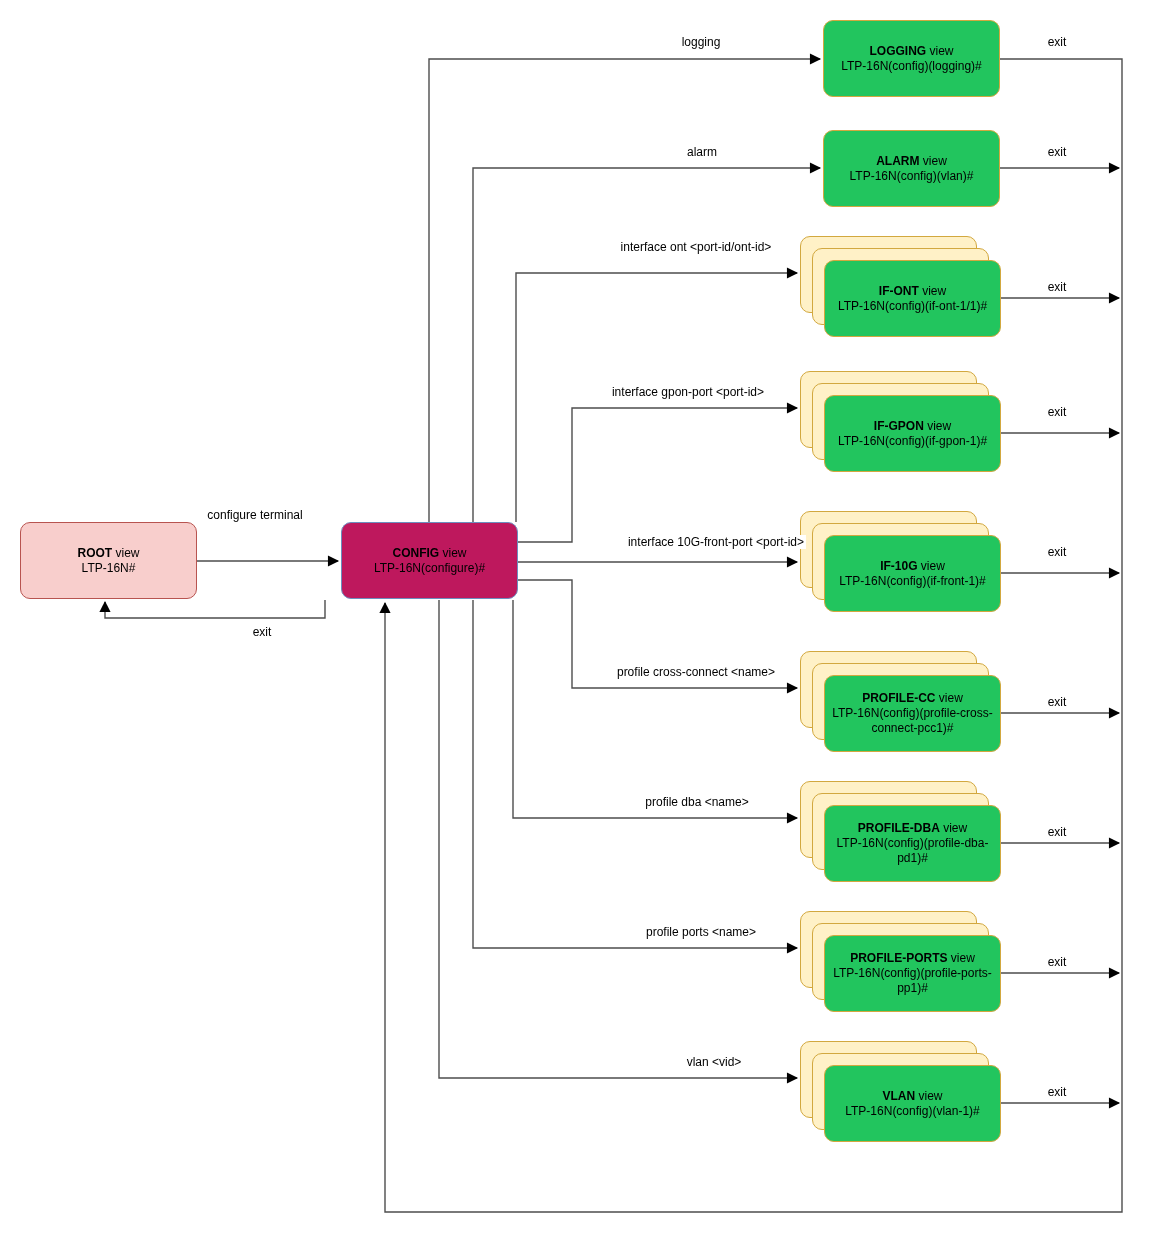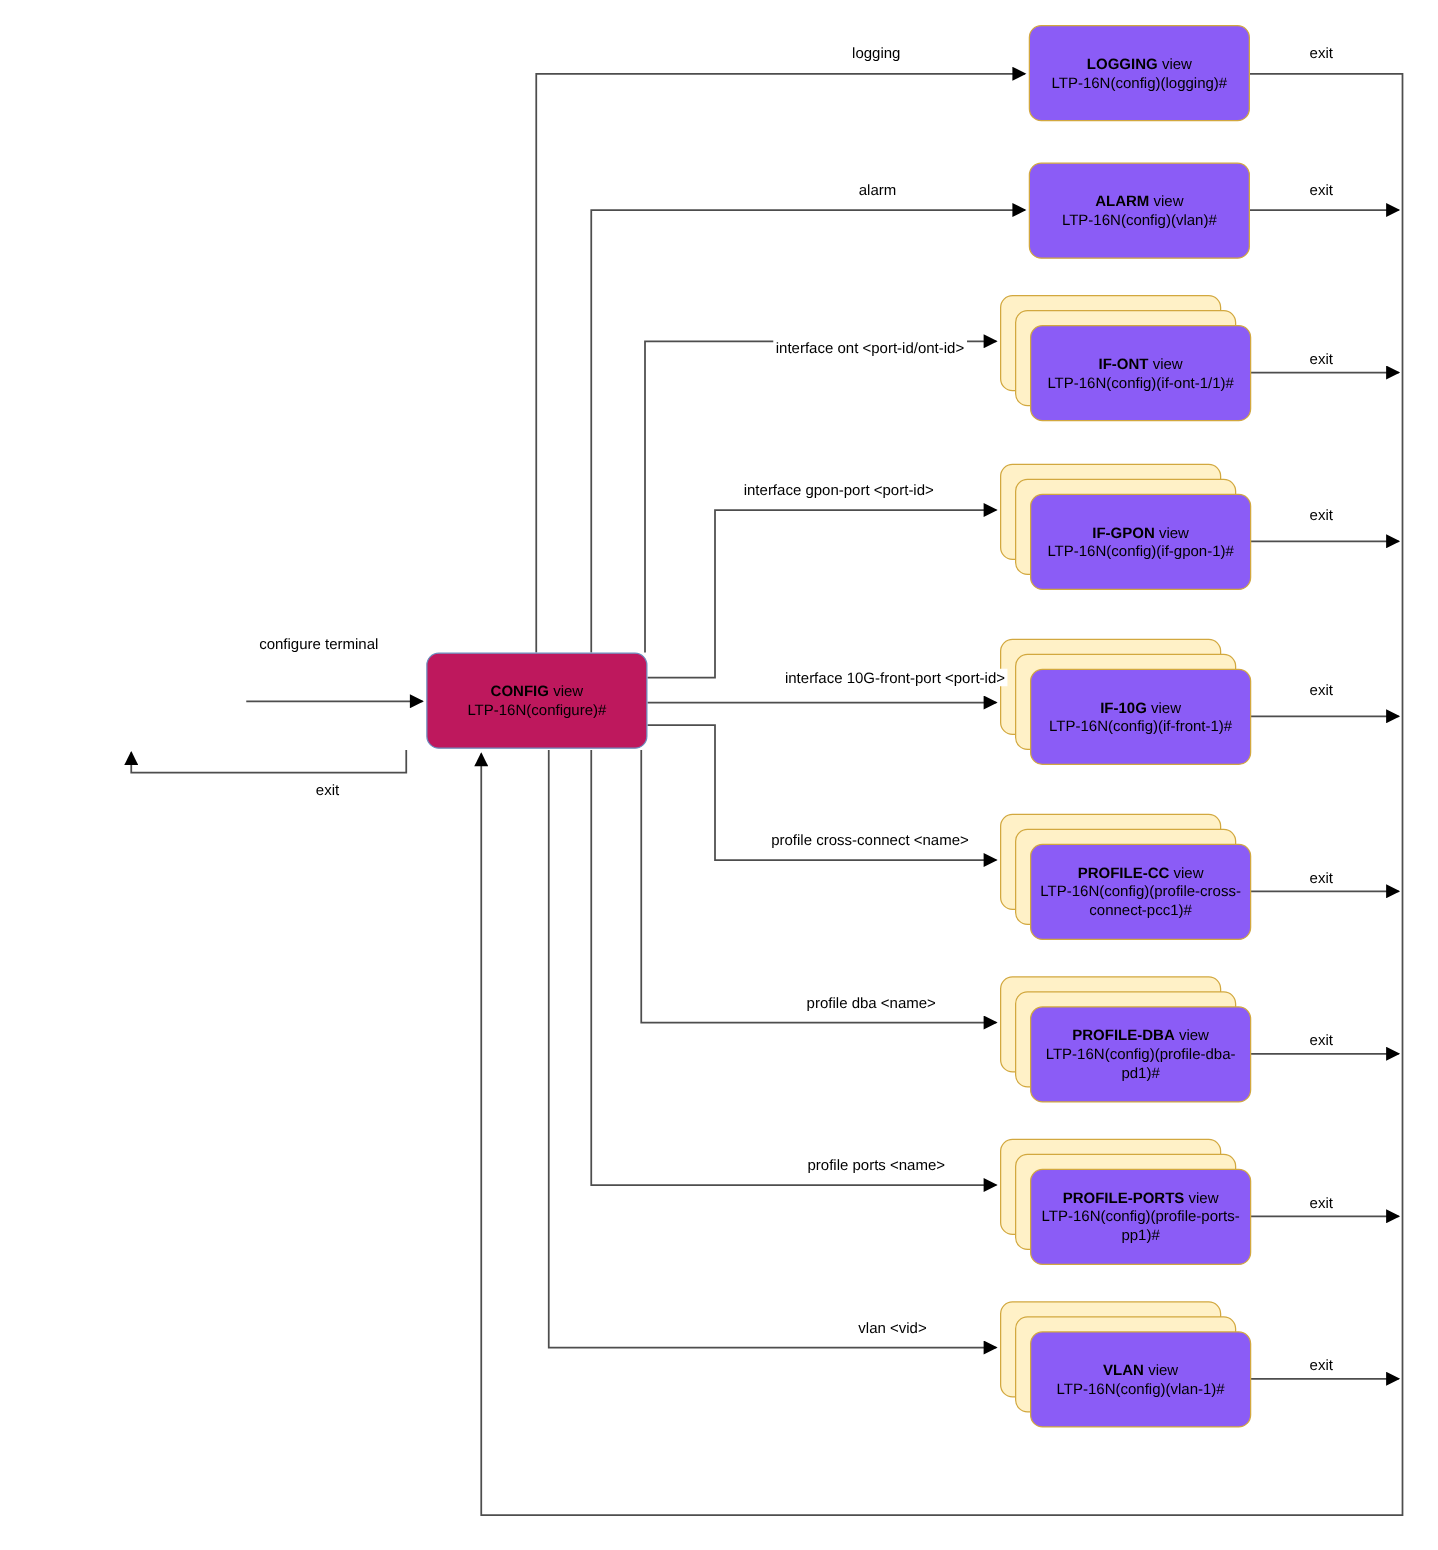--- a/index.html
+++ b/index.html
@@ -12,21 +12,21 @@
   .wires path{fill:none;stroke:#4d4d4d;stroke-width:1.4;}
   .node{
     position:absolute;width:177px;height:77px;border-radius:10px;
     display:flex;flex-direction:column;justify-content:center;align-items:center;
     text-align:center;font-size:12px;line-height:15px;box-sizing:border-box;
     border:1.6px solid #000;z-index:2;
   }
   .node .prompt{white-space:pre-line;}
   .red{background:#f8cecc;border-color:#b85450;}
   .blue{background:#be185d;border-color:#6c8ebf;}
-  .yellow{background:#8b5cf6;border-color:#d2a83f;}
+  .yellow{background:#22c55e;border-color:#d2a83f;}
   .stack{position:absolute;z-index:2;}
   .stack .card{
     position:absolute;width:177px;height:77px;border-radius:10px;box-sizing:border-box;
     background:#fff1c7;border:1.6px solid #d2a83f;
   }
   .stack .back2{left:-24px;top:-24px;}
   .stack .back1{left:-12px;top:-12px;}
   .stack .node{position:absolute;left:0;top:0;}
   .elabel{
     position:absolute;transform:translate(-50%,-50%);font-size:12px;
@@ -59,20 +59,24 @@
     <path d="M1000 168 H1119" marker-end="url(#arrow)"></path>
     <path d="M1000 298 H1119" marker-end="url(#arrow)"></path>
     <path d="M1000 433 H1119" marker-end="url(#arrow)"></path>
     <path d="M1000 573 H1119" marker-end="url(#arrow)"></path>
     <path d="M1000 713 H1119" marker-end="url(#arrow)"></path>
     <path d="M1000 843 H1119" marker-end="url(#arrow)"></path>
     <path d="M1000 973 H1119" marker-end="url(#arrow)"></path>
     <path d="M1000 1103 H1119" marker-end="url(#arrow)"></path>
   </svg>
 
+  <div class="node red" style="left:20px;top:522px;">
+    <div><b>ROOT</b> <span>view</span></div>
+    <div class="prompt">LTP-16N#</div>
+  </div>
 
   <div class="node blue" style="left:341px;top:522px;">
     <div><b>CONFIG</b> <span>view</span></div>
     <div class="prompt">LTP-16N(configure)#</div>
   </div>
 
   <div class="node yellow" style="left:823px;top:20px;">
     <div><b>LOGGING</b> <span>view</span></div>
     <div class="prompt">LTP-16N(config)(logging)#</div>
   </div>
@@ -145,22 +149,22 @@
     <div class="node yellow">
       <div><b>VLAN</b> <span>view</span></div>
       <div class="prompt">LTP-16N(config)(vlan-1)#</div>
     </div>
   </div>
 
   <div class="elabel" style="left:255px;top:515px;">configure terminal</div>
   <div class="elabel" style="left:262px;top:632px;">exit</div>
   <div class="elabel" style="left:701px;top:42px;">logging</div>
   <div class="elabel" style="left:702px;top:152px;">alarm</div>
-  <div class="elabel" style="left:696px;top:247px;margin-top:31px;">interface ont &lt;port-id/ont-id&gt;</div>
-  <div class="elabel" style="left:671px;top:392px;">interface gpon-port &lt;port-id&gt;</div>
+  <div class="elabel" style="left:696px;top:247px;">interface ont &lt;port-id/ont-id&gt;</div>
+  <div class="elabel" style="left:688px;top:392px;">interface gpon-port &lt;port-id&gt;</div>
   <div class="elabel" style="left:696px;top:542px;margin-left:20px;">interface 10G-front-port &lt;port-id&gt;</div>
   <div class="elabel" style="left:696px;top:672px;">profile cross-connect &lt;name&gt;</div>
   <div class="elabel" style="left:697px;top:802px;">profile dba &lt;name&gt;</div>
   <div class="elabel" style="left:701px;top:932px;">profile ports &lt;name&gt;</div>
   <div class="elabel" style="left:714px;top:1062px;">vlan &lt;vid&gt;</div>
   <div class="elabel" style="left:1057px;top:42px;">exit</div>
   <div class="elabel" style="left:1057px;top:152px;">exit</div>
   <div class="elabel" style="left:1057px;top:287px;">exit</div>
   <div class="elabel" style="left:1057px;top:412px;">exit</div>
   <div class="elabel" style="left:1057px;top:552px;">exit</div>

